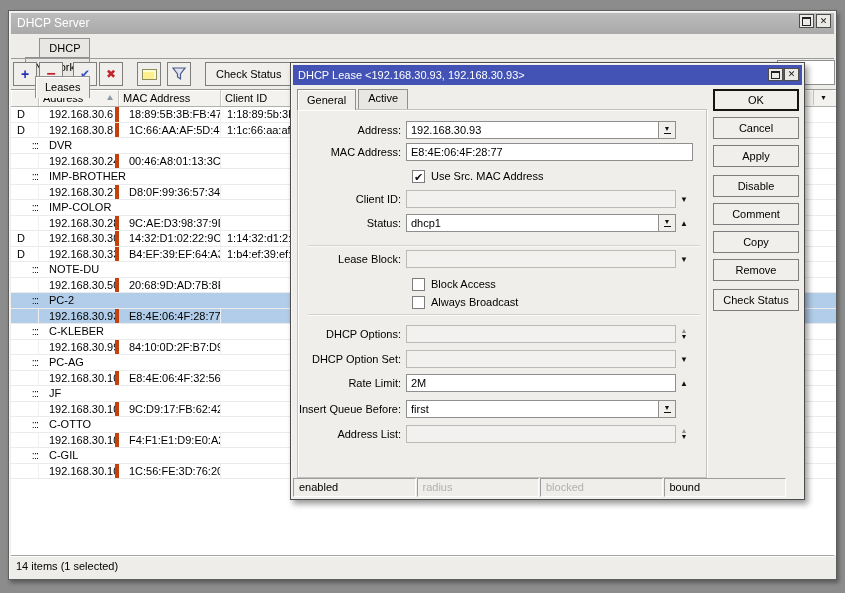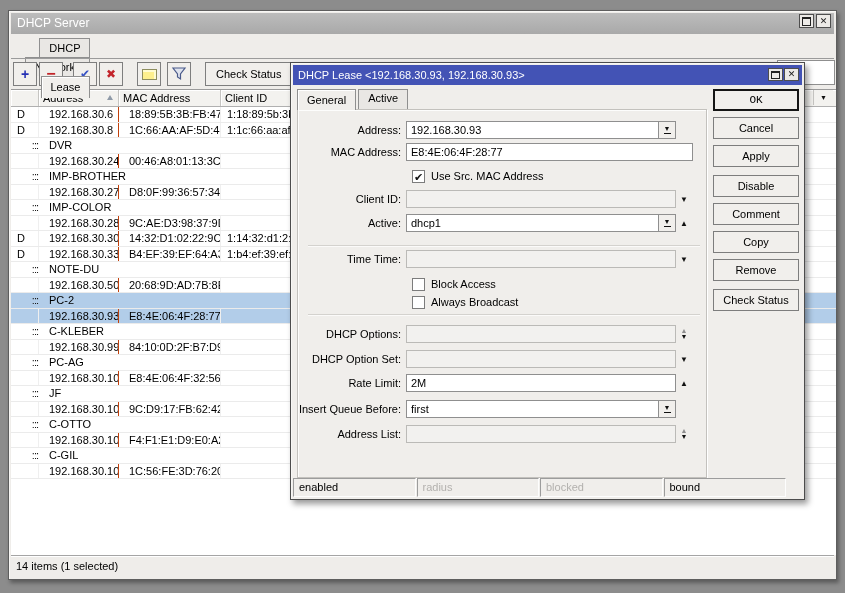--- a/index.html
+++ b/index.html
@@ -40,21 +40,21 @@
   .thead { display:flex; height:17px; background:#f3f2ef; border-bottom:1px solid #b0b0b0; }
   .th { border-right:1px solid #c6c5c2; box-shadow:inset 1px 1px 0 #fff; padding:1px 4px; line-height:14px; position:relative; }
   .th.flag{ width:28px; } .th.addr{ width:80px; } .th.mac{ width:102px; } .th.cid{ width:102px; } .th.fill{ flex:1; border-right:none; }
   .sort-asc { position:absolute; right:5px; top:5px; width:0; height:0; border-left:3px solid transparent; border-right:3px solid transparent; border-bottom:5px solid #8f9aa8; }
   .colsel { position:absolute; right:3px; top:79px; width:20px; height:15px; background:#f3f2ef; border-left:1px solid #c6c5c2; text-align:center; font-size:7px; line-height:15px; color:#111; }
   .trow { display:flex; height:15.5px; line-height:15px; border-bottom:1px solid #ebebeb; }
   .trow.sel { background:#b2cde9; }
   .tcell { overflow:hidden; white-space:nowrap; }
   .tcell.flag { width:28px; padding-left:6px; border-right:1px solid #efefef; }
   .trow.cmt .tcell.flag { padding-left:0; text-align:right; letter-spacing:-1px; padding-right:1px; border-right:none; color:#1a1a1a; }
-  .tcell.addr { width:80px; padding-left:10px; border-right:1px solid #c2410c; }
+  .tcell.addr { width:80px; padding-left:10px; border-right:4px solid #c2410c; }
   .trow.cmt .tcell.addr { width:240px; border-right:none; }
   .tcell.mac { width:102px; padding-left:10px; border-right:1px solid #efefef; }
   .tcell.cid { width:102px; padding-left:6px; }
 
   .win-status { position:absolute; left:2px; bottom:2px; right:2px; height:22px; background:#efedea; border-top:1px solid #a5a5a5;
                 line-height:21px; padding-left:5px; box-shadow:inset 0 1px 0 #fff; }
 
   
   .dlg { position:absolute; left:290px; top:62px; width:515px; height:438px; background:#f0eeeb; border:1px solid #4c4c4c;
          box-shadow:inset 1px 1px 0 #f8f7f5, 3px 4px 6px rgba(0,0,0,.4); z-index:10; }
@@ -75,41 +75,41 @@
   .drop-btn { width:17px; border-left:1px solid #8f8f8f; background:#f1efec; display:flex; flex-direction:column; align-items:center; justify-content:center; }
   .drop-btn .tri { font-size:7px; line-height:6px; color:#111; }
   .drop-btn .bar { width:7px; height:1px; background:#111; margin-top:1px; }
   .side-arrow { width:16px; text-align:center; font-size:8px; color:#111; }
   .side-arrow.two { display:flex; flex-direction:column; line-height:6px; font-size:7px; align-items:center; }
   .side-arrow.two .dim-a { color:#8f8f8f; }
   .sep { position:absolute; left:10px; width:392px; height:1px; background:#d4d2ce; box-shadow:0 1px 0 #fbfaf9; }
   .cb { width:13px; height:13px; background:#fff; border:1px solid #7c7c7c; font-size:11px; line-height:12px; text-align:center; color:#111; margin-right:6px; }
 
   .dlg-btn { position:absolute; left:422px; width:86px; height:22px; background:#f1efec; border:1px solid #7d7d7d; text-align:center; line-height:20px; }
-  .dlg-btn.primary { border:1px solid #151515; box-shadow:inset 0 0 0 1px #151515;font-family:Liberation Mono, monospace; }
+  .dlg-btn.primary { border:1px solid #151515; box-shadow:inset 0 0 0 1px #151515; }
 
   .dlg-status { position:absolute; left:2px; right:2px; bottom:2px; height:19px; display:flex; }
   .scell { flex:1; border:1px solid; border-color:#9c9c9c #fdfdfd #fdfdfd #9c9c9c; margin-right:1px; line-height:17px; padding-left:5px; }
   .scell:last-child { margin-right:16px; }
   .scell.dim { color:#b3b1ae; }
 </style>
 </head>
 <body>
 
 <div class="win">
   <div class="win-title">
     <span>DHCP Server</span>
   </div>
   <div class="tbtn max"></div>
   <div class="tbtn close">✕</div>
 
   <div class="tabs">
     <div class="tab">DHCP</div>
     <div class="tab">Networks</div>
-    <div class="tab active">Lease</div>
+    <div class="tab active">Leases</div>
     <div class="tab">Options</div>
     <div class="tab">Option Sets</div>
     <div class="tab">Alerts</div>
   </div>
   <div class="tab-base"></div>
 
   <div class="toolbar">
     <div class="tool ic-add"><span>+</span></div>
     <div class="tool ic-remove"><span>−</span></div>
     <div class="sp8"></div>
@@ -313,35 +313,35 @@
 
     <div class="frow" style="left:0;top:80px;width:100%">
       <div class="flabel">Client ID:</div>
       <div class="fbox dim" style="width:270px">
         <span class="val"></span>
       </div>
       <span class="side-arrow">▼</span>
     </div>
 
     <div class="frow" style="left:0;top:104px;width:100%">
-      <div class="flabel">Active:</div>
+      <div class="flabel">Status:</div>
       <div class="fbox" style="width:270px">
         <span class="val">dhcp1</span>
         <span class="drop-btn">
             <span class="tri">▼</span>
             <span class="bar"></span>
           </span>
       </div>
       <span class="side-arrow">▲</span>
     </div>
 
     <div class="sep" style="top:135px"></div>
 
     <div class="frow" style="left:0;top:140px;width:100%">
-      <div class="flabel">Time Time:</div>
+      <div class="flabel">Lease Block:</div>
       <div class="fbox dim" style="width:270px">
         <span class="val"></span>
       </div>
       <span class="side-arrow">▼</span>
     </div>
 
     <div class="frow" style="left:114px;top:165px">
       <span class="cb"></span>
       <span>Block Access</span>
     </div>

